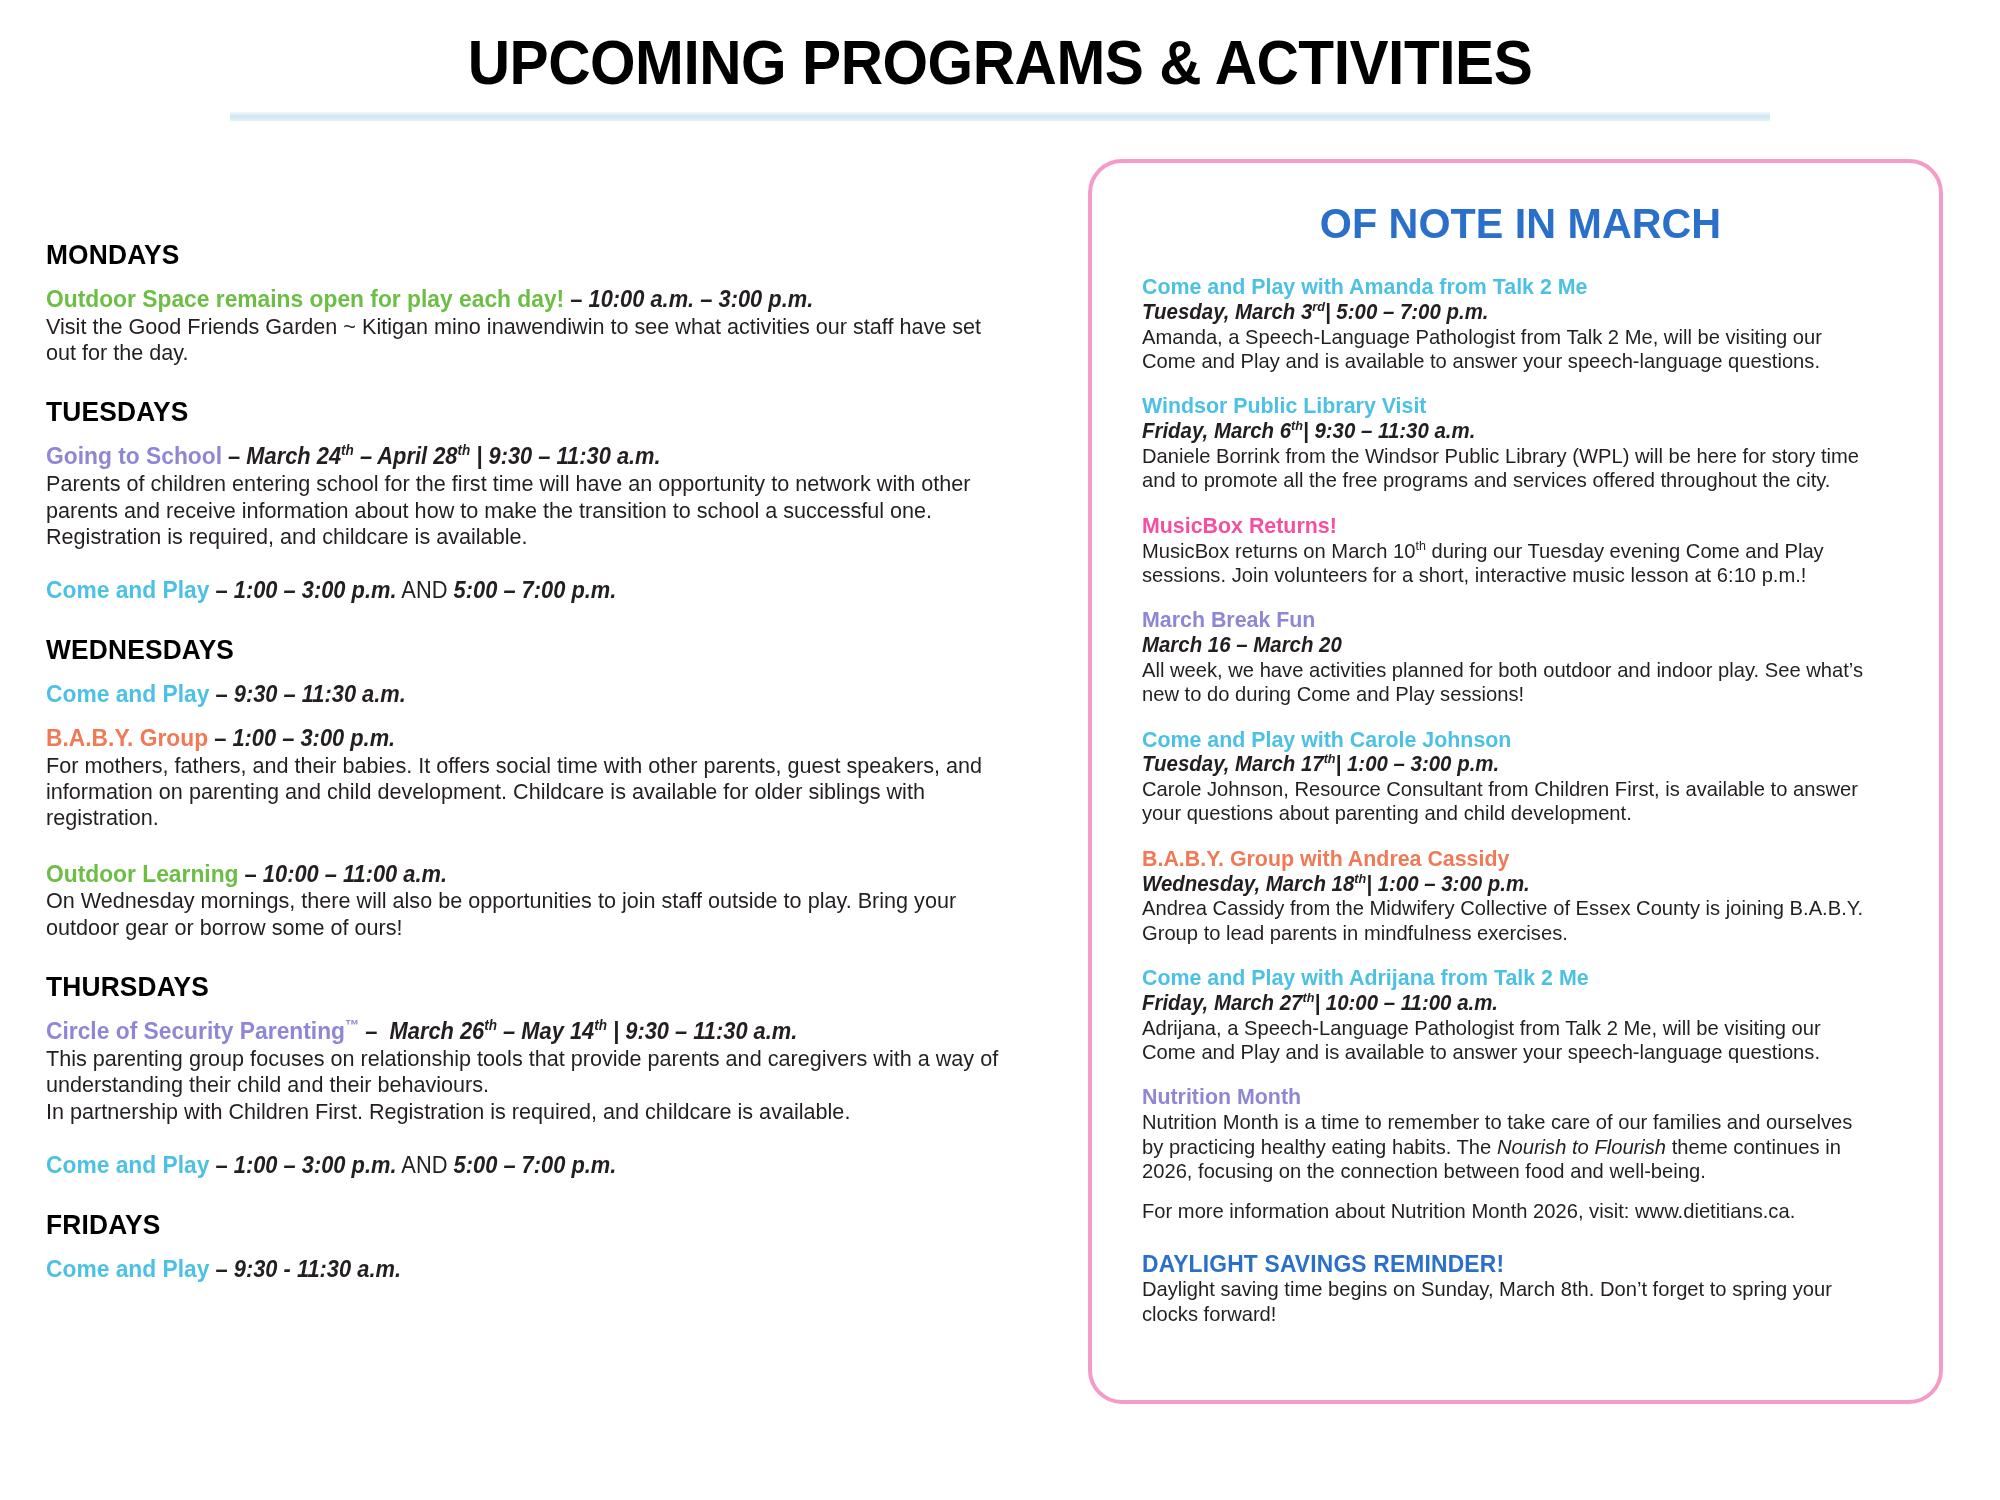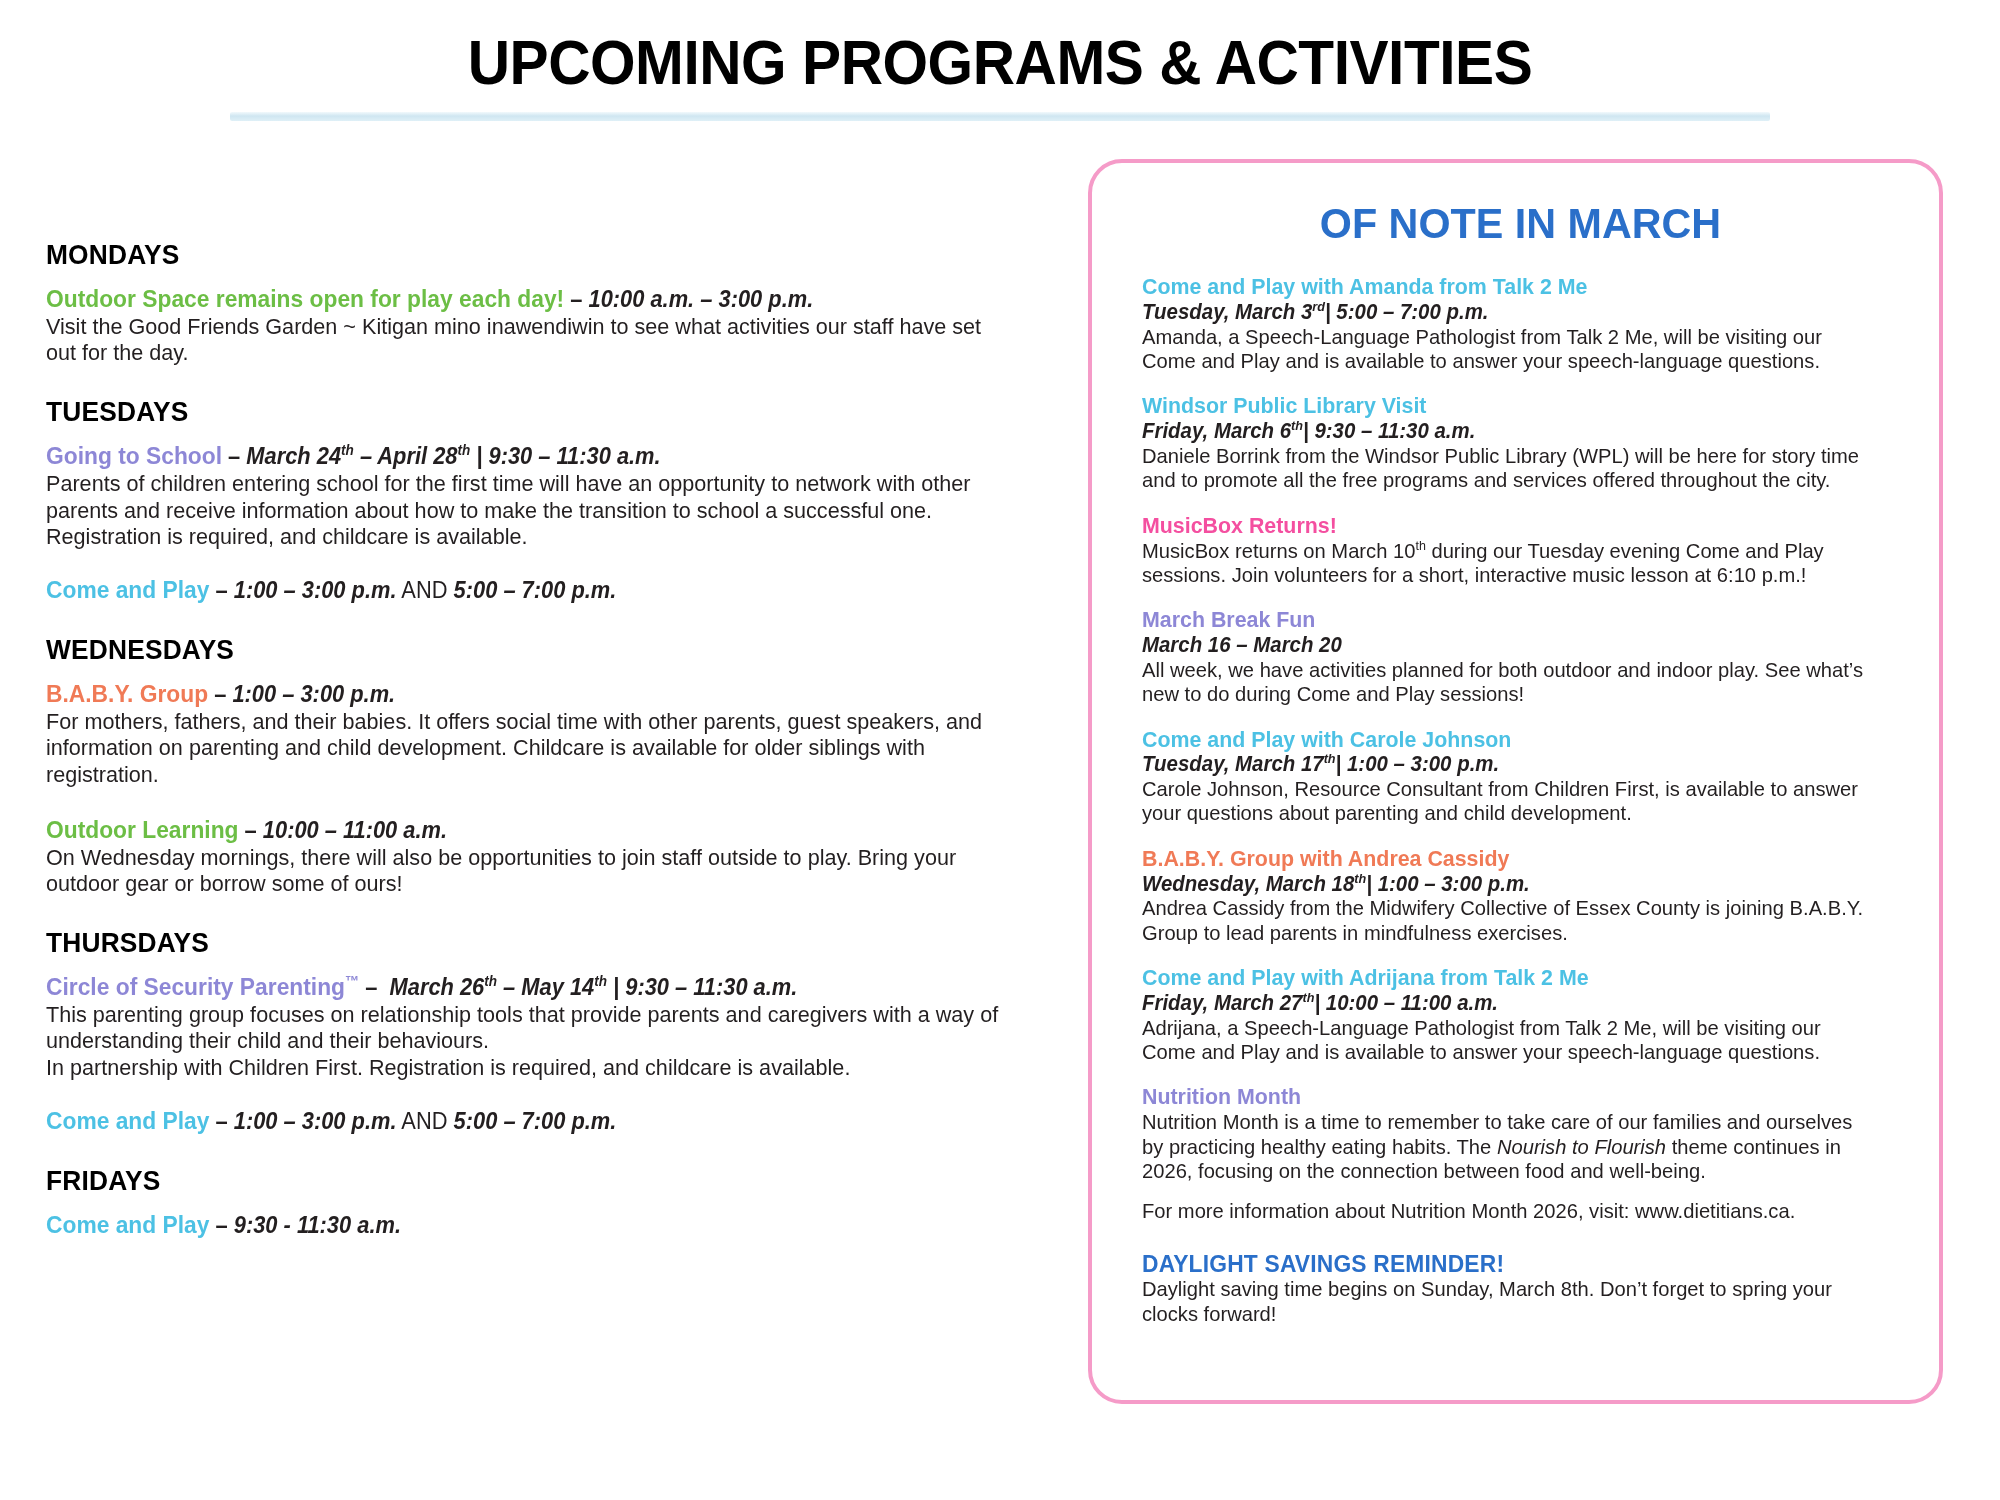--- a/index.html
+++ b/index.html
@@ -185,20 +185,23 @@
         <p class="entry-line"><span class="ttl c-purple">Going to School</span> <span class="dash">–</span> <span class="tm"><span>March  24</span><sup>th</sup><span> – April 28</span><sup>th</sup></span> <span class="tm">|</span> <span class="tm">9:30 – 11:30 a.m.</span></p>
         <p class="body-text">Parents of children entering school for the first time will have an opportunity to network with other parents and receive information about how to make the transition to school a successful one. Registration is required, and childcare is available.</p>
       </div>
       <div class="entry" style="margin-top:26px">
         <p class="entry-line"><span class="ttl c-cyan">Come and Play</span> <span class="dash">–</span> <span class="tm">1:00 – 3:00 p.m.</span> <span class="plain-b">AND</span> <span class="tm">5:00 – 7:00 p.m.</span></p>
       </div>
     </div>
 
     <div class="day-block">
       <div class="day-heading">WEDNESDAYS</div>
+      <div class="entry">
+        <p class="entry-line"><span class="ttl c-cyan">Come and Play</span> <span class="dash">–</span> <span class="tm">9:30 – 11:30 a.m.</span></p>
+      </div>
       <div class="entry" style="margin-top:14px">
         <p class="entry-line"><span class="ttl c-orange">B.A.B.Y. Group</span> <span class="dash">–</span> <span class="tm">1:00 – 3:00 p.m.</span></p>
         <p class="body-text">For mothers, fathers, and their babies. It offers social time with other parents, guest speakers, and information on parenting and child development. Childcare is available for older siblings with registration.</p>
       </div>
       <div class="entry" style="margin-top:28px">
         <p class="entry-line"><span class="ttl c-green">Outdoor Learning</span> <span class="dash">–</span> <span class="tm">10:00 – 11:00 a.m.</span></p>
         <p class="body-text">On Wednesday mornings, there will also be opportunities to join staff outside to play. Bring your outdoor gear or borrow some of ours!</p>
       </div>
     </div>
 

